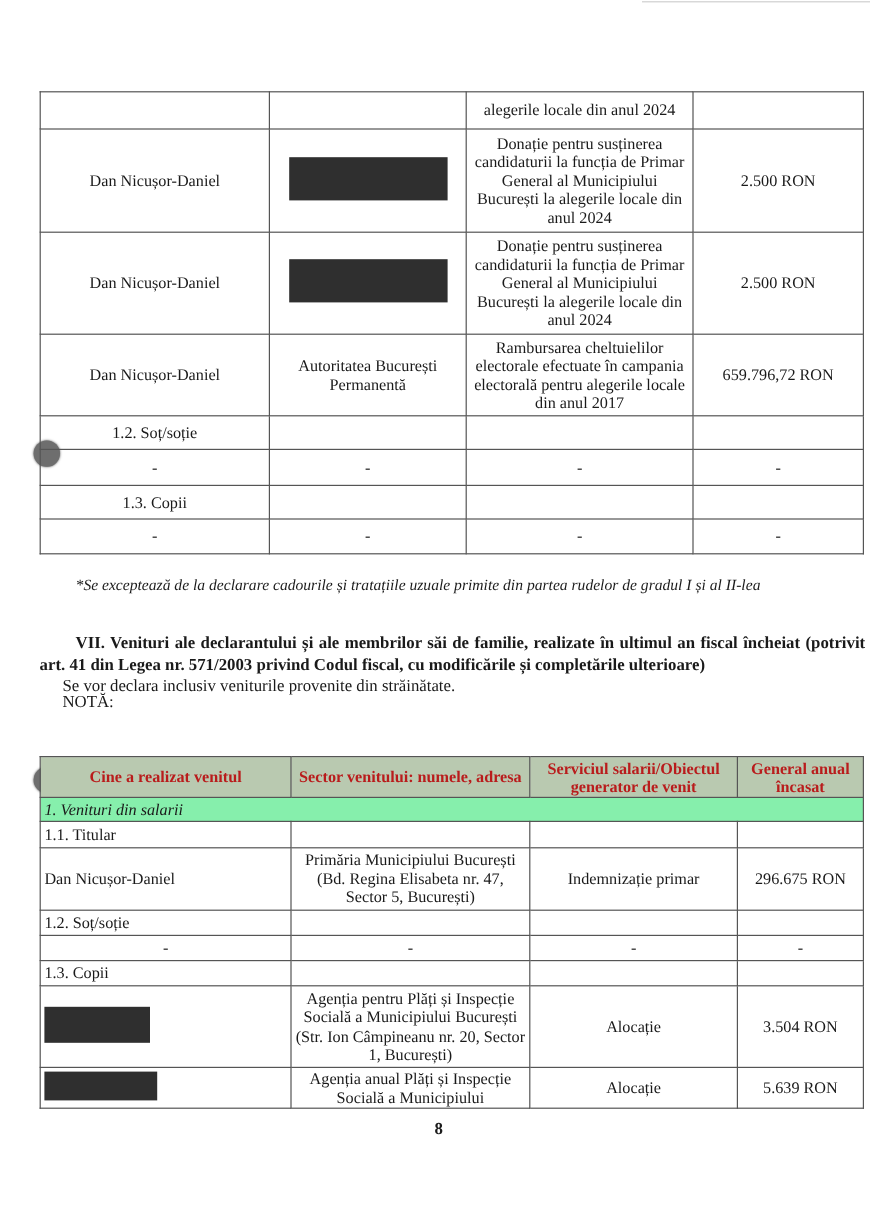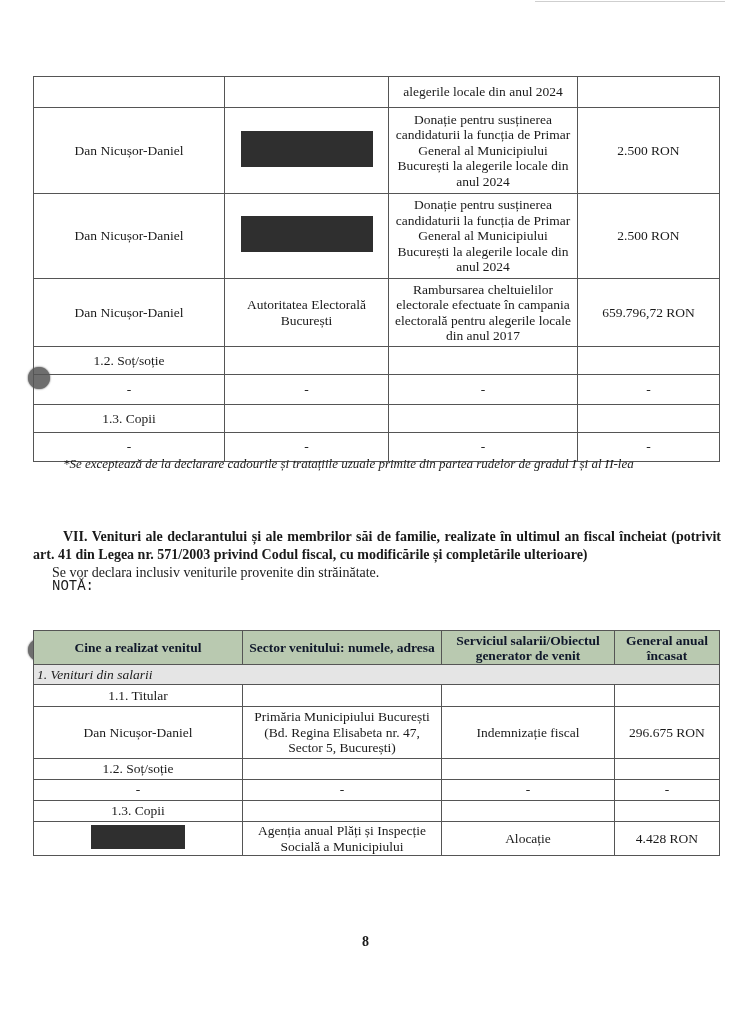--- a/index.html
+++ b/index.html
@@ -7,27 +7,27 @@
          font-family:"Liberation Serif", serif; color:#1a1a1a; }
   .topline { position:absolute; left:535px; top:1px; width:190px; height:1px; background:#cfcfcf; }
   .punch { position:absolute; width:22px; height:22px; border-radius:50%; background:#6e6e6e;
            box-shadow:0 0 2px #444; }
   table { border-collapse:collapse; position:absolute; table-layout:fixed; }
   td, th { border:1px solid #555; padding:0 3px; font-size:13.5px; line-height:15.4px;
            text-align:center; vertical-align:middle; font-weight:normal; }
   #t1 { left:33px; top:76px; width:686px; }
   #t2 { left:33px; top:630px; width:686px; }
   .redact { display:inline-block; background:#2f2f2f; }
-  #t2 th { background:#b9c9b0; font-weight:bold; font-size:13.5px; line-height:15px; color:#0f172a; }
-  #t2 .section td { background:#e5e5e5; text-align:left; font-style:italic;margin-left:28px; }
-  #t2 .left { text-align:center; }
-  .footnote { position:absolute; left:63px; top:456px; font-size:13px; font-style:italic; }
+  #t2 th { background:#b9c9b0; font-weight:bold; font-size:13.5px; line-height:15px; color:#b91c1c; }
+  #t2 .section td { background:#86efac; text-align:left; font-style:italic;margin-left:28px; }
+  #t2 .left { text-align:left; }
+  .footnote { position:absolute; left:63px; top:480px; font-size:13px; font-style:italic; }
   .heading { position:absolute; left:33px; top:528px; width:688px; font-size:14px; font-weight:bold;
              text-align:justify; line-height:18px; text-indent:30px; }
-  .note-label { position:absolute; left:52px; top:578px; font-size:14px;font-family:Liberation Mono, monospace; }
+  .note-label { position:absolute; left:52px; top:578px; font-size:14px; }
   .note-text { position:absolute; left:52px; top:565px; font-size:14px; }
   .pagenum { position:absolute; left:0; width:731px; top:934px; text-align:center; font-weight:bold; font-size:14px; }
 </style>
 </head>
 <body>
 
 <div class="topline"></div>
 <div class="punch" style="left:28px;top:367px;"></div>
 <div class="punch" style="left:28px;top:639px;"></div>
 
@@ -52,21 +52,21 @@
     <td>2.500 RON</td>
   </tr>
   <tr style="height:85px">
     <td>Dan Nicușor-Daniel</td>
     <td><span class="redact" style="width:132px;height:36px"></span></td>
     <td>Donație pentru susținerea candidaturii la funcția de Primar General al Municipiului București la alegerile locale din anul 2024</td>
     <td>2.500 RON</td>
   </tr>
   <tr style="height:68px">
     <td>Dan Nicușor-Daniel</td>
-    <td>Autoritatea Electorală București</td>
+    <td>Autoritatea București Permanentă</td>
     <td>Rambursarea cheltuielilor electorale efectuate în campania electorală pentru alegerile locale din anul 2017</td>
     <td>659.796,72 RON</td>
   </tr>
   <tr style="height:28px">
     <td>1.2. Soț/soție</td>
     <td></td>
         <td></td>
         <td></td>
   </tr>
   <tr style="height:30px">
@@ -114,43 +114,49 @@
   </tr>
   <tr style="height:22px">
     <td class="left">1.1. Titular</td>
     <td></td>
         <td></td>
         <td></td>
   </tr>
   <tr style="height:52px">
     <td class="left">Dan Nicușor-Daniel</td>
     <td>Primăria Municipiului București (Bd. Regina Elisabeta nr. 47, Sector 5, București)</td>
-    <td>Indemnizație fiscal</td>
+    <td>Indemnizație primar</td>
     <td>296.675 RON</td>
   </tr>
   <tr style="height:21px">
     <td class="left">1.2. Soț/soție</td>
     <td></td>
         <td></td>
         <td></td>
   </tr>
   <tr style="height:21px">
     <td>-</td>
     <td>-</td>
     <td>-</td>
     <td>-</td>
   </tr>
   <tr style="height:21px">
     <td class="left">1.3. Copii</td>
     <td></td>
         <td></td>
         <td></td>
   </tr>
+  <tr style="height:68px">
+    <td class="left"><span class="redact" style="width:88px;height:30px"></span></td>
+    <td>Agenția pentru Plăți și Inspecție Socială a Municipiului București (Str. Ion Câmpineanu nr. 20, Sector 1, București)</td>
+    <td>Alocație</td>
+    <td>3.504 RON</td>
+  </tr>
   <tr style="height:34px">
     <td class="left"><span class="redact" style="width:94px;height:24px"></span></td>
     <td>Agenția anual Plăți și Inspecție Socială a Municipiului</td>
     <td>Alocație</td>
-    <td>4.428 RON</td>
+    <td>5.639 RON</td>
   </tr>
 </tbody>
   </table>
 
 <div class="pagenum">8</div>
 
 </body></html>

